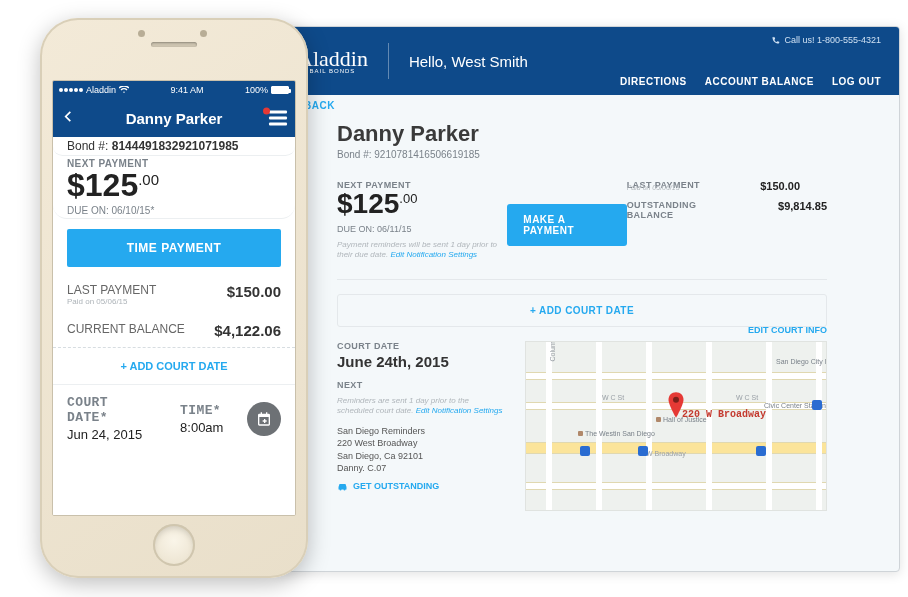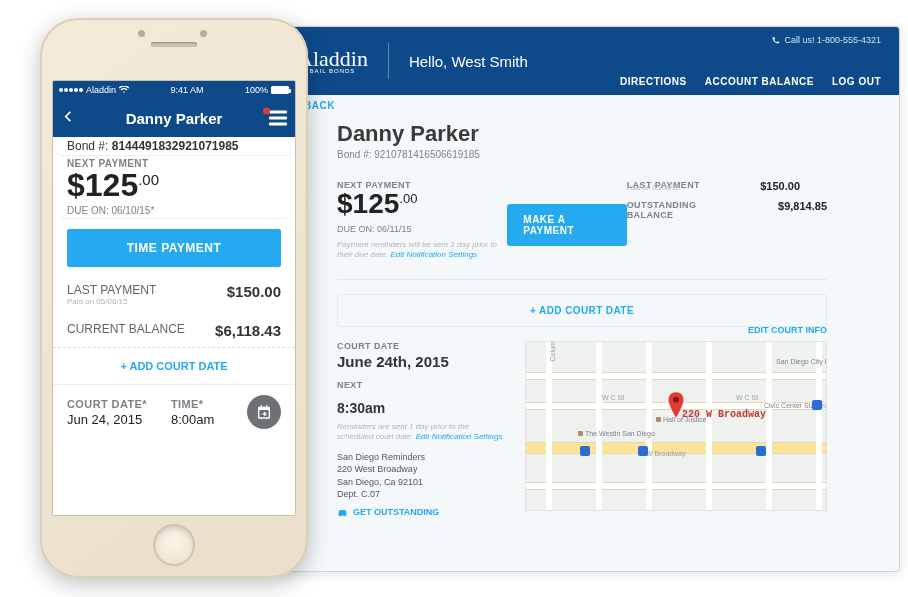--- a/index.html
+++ b/index.html
@@ -109,21 +109,21 @@
   .p-amount .amount-l .cents{font-size:15px;margin-top:3px;}
   .btn-wide{margin:10px 14px 0;background:#25a9ef;color:#fff;text-align:center;padding:12px 0;font-size:12px;font-weight:700;letter-spacing:.5px;border-radius:2px;cursor:pointer;}
   .kv{display:flex;justify-content:space-between;font-size:12px;padding:8px 14px;}
   .kv .k{color:#666;}
   .kv .k small{display:block;font-size:8px;color:#aeb4b9;}
   .kv .v{font-weight:700;font-size:15px;}
   .dashsep{border-top:1px dashed #d7dde1;}
   .addcourt-m{color:#25a9ef;text-align:center;font-size:11px;font-weight:700;padding:12px 0;cursor:pointer;}
   .court-m{display:flex;align-items:center;padding:10px 14px;border-top:1px solid #eceff1;}
   .court-m .col{margin-right:24px;}
-  .court-m .col .label-sm{font-size:11px;}
+  .court-m .col .label-sm{font-size:13px;font-family:Liberation Mono, monospace;}
   .court-m .col .val{font-size:13px;color:#222;margin-top:2px;}
   .calfab{margin-left:auto;width:34px;height:34px;border-radius:50%;background:#6d7175;display:flex;align-items:center;justify-content:center;cursor:pointer;}
   .calfab svg{width:16px;height:16px;fill:#fff;}
 </style>
 </head>
 <body>
 
 <div class="stage">
 
   <div class="desktop">
@@ -186,30 +186,29 @@
         </div>
       </div>
 
       <div class="addcourt">+ ADD COURT DATE</div>
 
       <div class="courtblock">
         <div class="courtleft">
           <div class="label-sm">COURT DATE</div>
           <h4>June 24th, 2015</h4>
           <div class="label-sm" style="margin-top:10px">NEXT</div>
-          <div class="time">8:30am</div>
           <div class="fineprint">
             <span>Reminders are sent 1 day prior to the scheduled court date.</span>
             <span class="link">Edit Notification Settings</span>
           </div>
           <div class="addr">
             <div>San Diego Reminders</div>
             <div>220 West Broadway</div>
             <div>San Diego, Ca 92101</div>
-            <div>Dept. C.07</div>
+            <div>Danny. C.07</div>
           </div>
           <div class="dirlink">
             <svg viewBox="0 0 24 16">
                 <path d="M3 10l2-6h12l2 6v5h-2a2 2 0 11-4 0H9a2 2 0 11-4 0H3v-5z"></path>
               </svg>
             <span>GET OUTSTANDING</span>
           </div>
         </div>
 
         <div class="mapwrap">
@@ -333,21 +332,21 @@
 
         <div class="kv" style="margin-top:8px">
           <div class="k">
             <span>LAST PAYMENT</span>
             <small>Paid on 05/06/15</small>
           </div>
           <div class="v">$150.00</div>
         </div>
         <div class="kv">
           <div class="k">CURRENT BALANCE</div>
-          <div class="v">$6,118.43</div>
+          <div class="v">$4,122.06</div>
         </div>
 
         <div class="dashsep"></div>
         <div class="addcourt-m">+ ADD COURT DATE</div>
 
         <div class="court-m">
           <div class="col">
             <div class="label-sm">COURT DATE*</div>
             <div class="val">Jun 24, 2015</div>
           </div>

